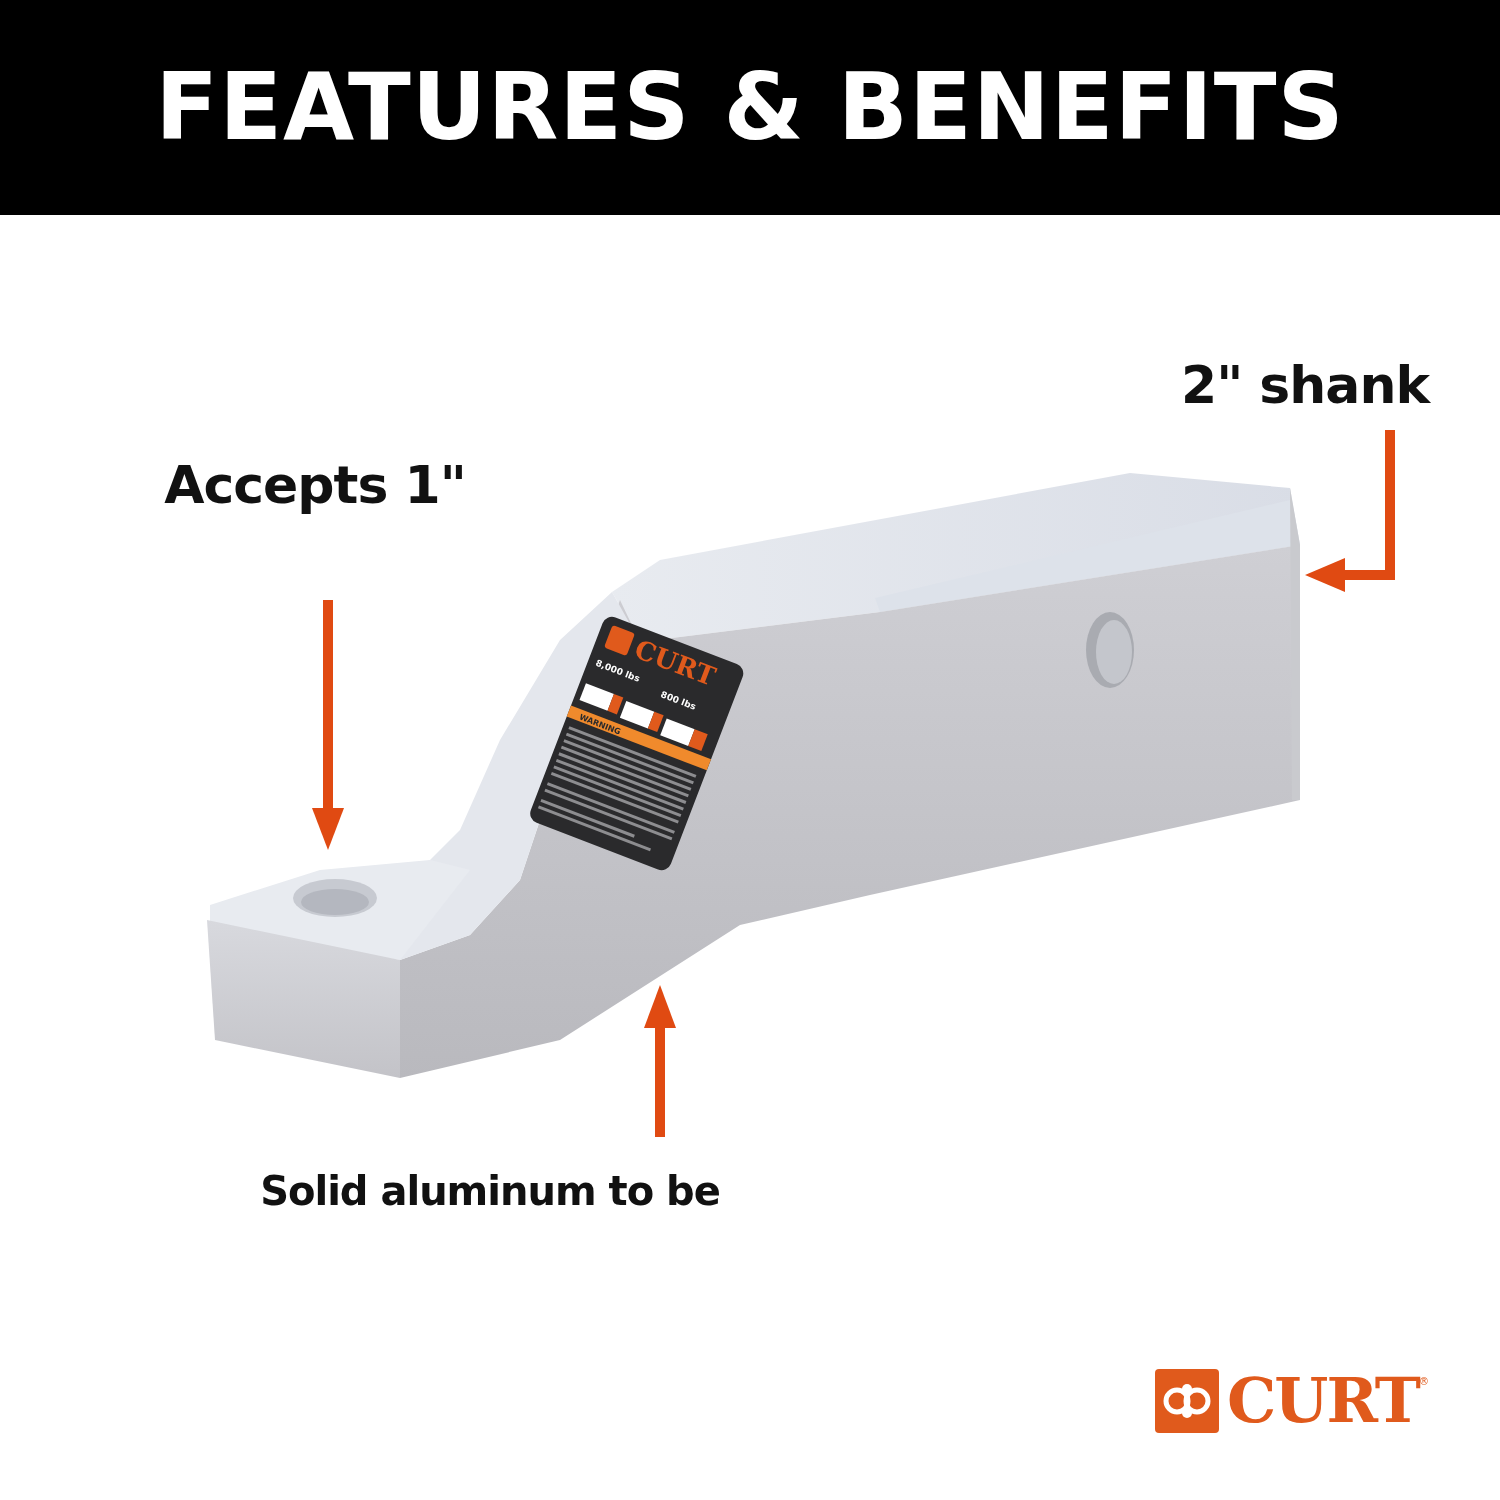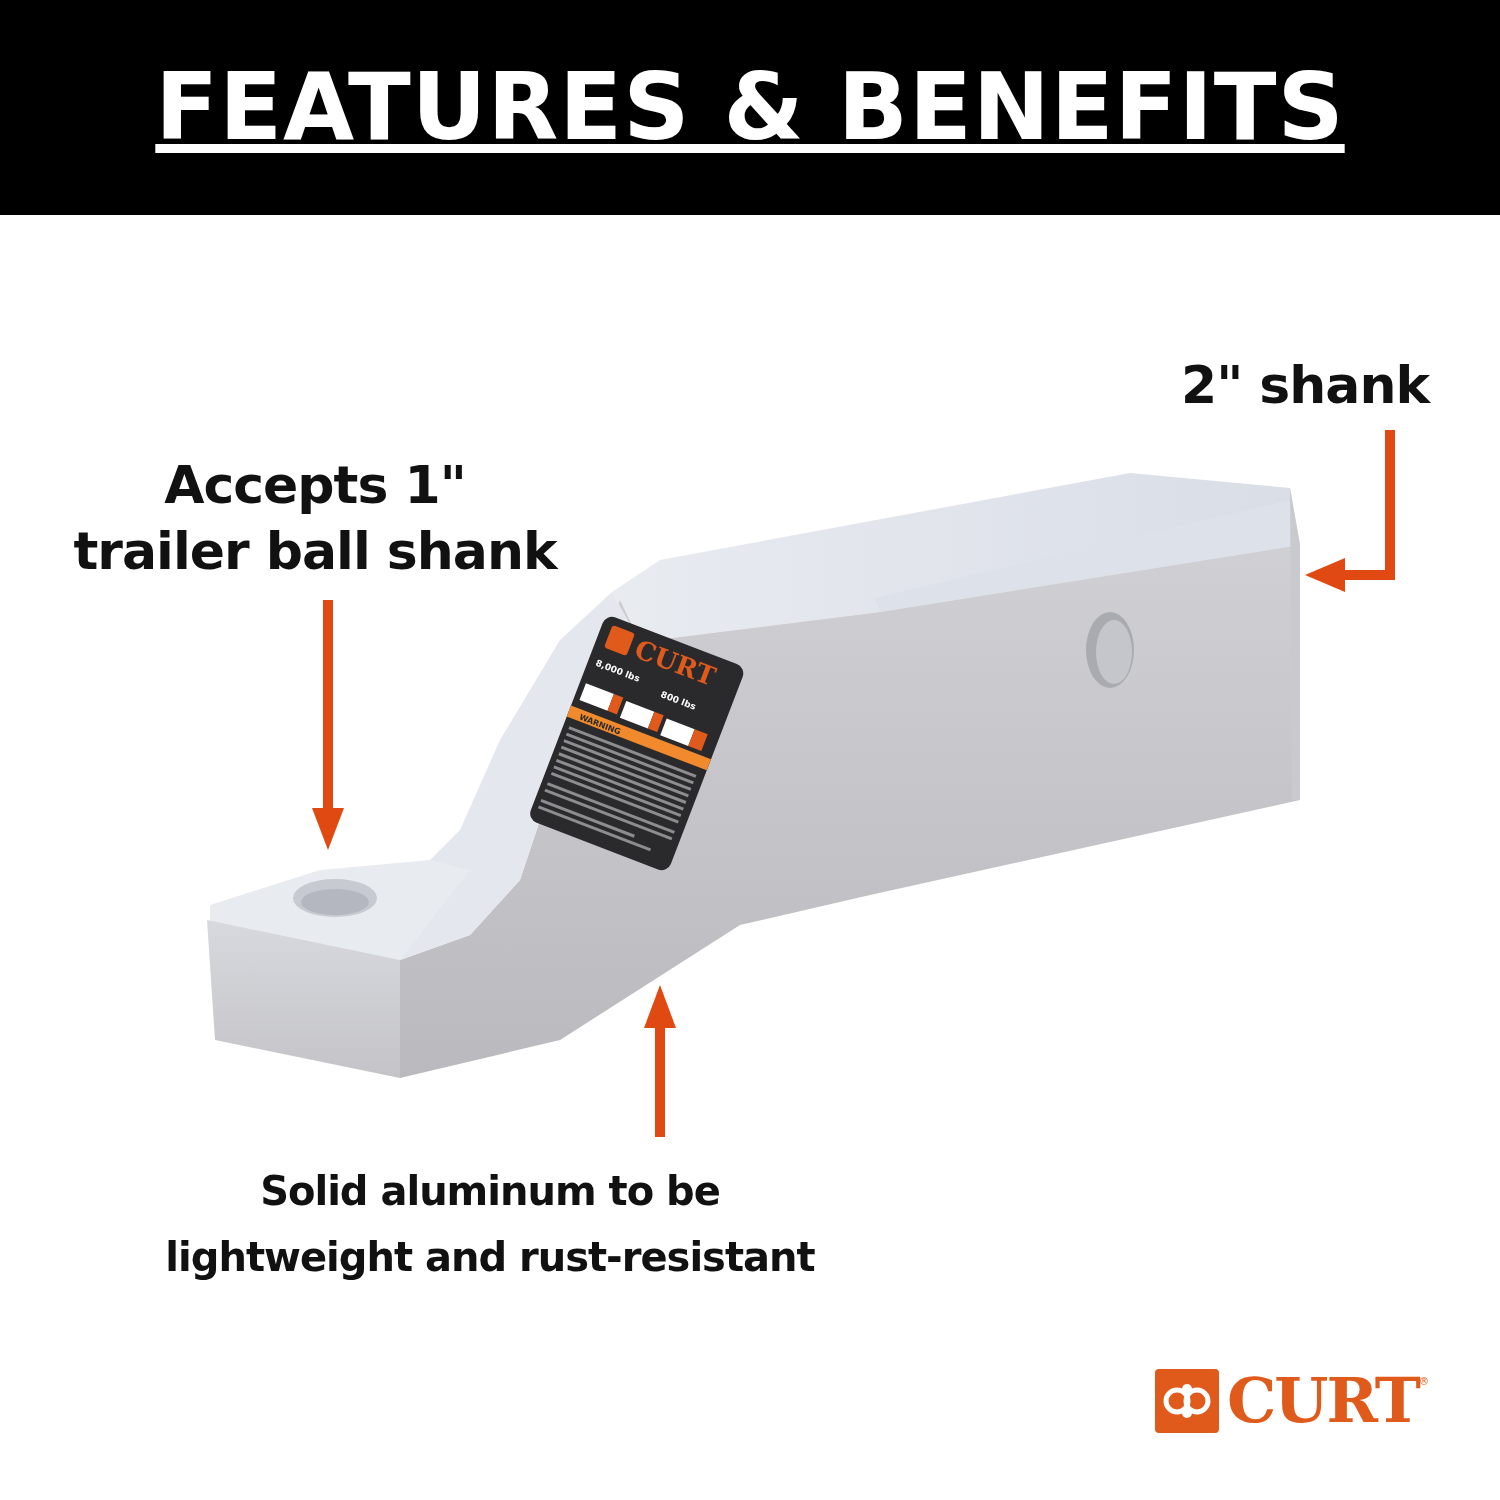--- a/index.html
+++ b/index.html
@@ -1,18 +1,18 @@
 <!DOCTYPE html>
 <html><head>
 <meta charset="utf-8">
 <style>
   html, body { margin: 0; padding: 0; }
   body { width: 1500px; height: 1500px; background: #ffffff; position: relative; overflow: hidden; font-family: "DejaVu Sans", "Liberation Sans", sans-serif; }
   .header { position: absolute; left: 0; top: 0; width: 1500px; height: 215px; background: #000000; display: flex; align-items: center; justify-content: center; }
-  .header-title { color: #ffffff; font-size: 92px; font-weight: bold; letter-spacing: 1px; font-family: "DejaVu Sans", sans-serif; text-decoration: underline; }
+  .header-title { color: #ffffff; font-size: 92px; font-weight: bold; letter-spacing: 1px; font-family: "DejaVu Sans", sans-serif; }
   .callout { position: absolute; color: #111111; font-weight: bold; font-family: "DejaVu Sans", sans-serif; text-align: center; line-height: 66px; letter-spacing: -1px; }
   .callout-shank { left: 1160px; top: 352px; width: 290px; font-size: 52px; }
   .callout-accepts { left: 40px; top: 452px; width: 550px; font-size: 52px; }
   .callout-aluminum { left: 40px; top: 1158px; width: 900px; font-size: 40px; }
   .art { position: absolute; left: 0; top: 0; width: 1500px; height: 1500px; }
   .logo { position: absolute; left: 1155px; top: 1368px; width: 280px; height: 66px; display: flex; align-items: center; }
   .logo-mark { width: 64px; height: 64px; }
   .logo-word { color: #e05a1c; font-family: "DejaVu Serif", serif; font-weight: bold; font-size: 62px; letter-spacing: -2px; margin-left: 8px; line-height: 66px; }
   .logo-reg { color: #e05a1c; font-size: 10px; align-self: flex-start; margin-top: 8px; }
 </style>
@@ -106,26 +106,24 @@
     <polygon points="660,985 644,1028 676,1028"></polygon>
   </g>
 </svg>
 
 <div class="callout callout-shank">
   <div>2" shank</div>
 </div>
 
 <div class="callout callout-accepts">
   <div>Accepts 1"</div>
-  <div>trailer ball shank</div>
 </div>
 
 <div class="callout callout-aluminum">
   <div>Solid aluminum to be</div>
-  <div>lightweight and rust-resistant</div>
 </div>
 
 <div class="logo">
   <svg class="logo-mark" viewBox="0 0 64 64" xmlns="http://www.w3.org/2000/svg">
     <rect x="0" y="0" width="64" height="64" rx="4" fill="#e05a1c"></rect>
     <circle cx="22" cy="32" r="11" fill="none" stroke="#ffffff" stroke-width="5"></circle>
     <circle cx="42" cy="32" r="11" fill="none" stroke="#ffffff" stroke-width="5"></circle>
     <circle cx="32" cy="20" r="5" fill="#ffffff"></circle>
     <circle cx="32" cy="44" r="5" fill="#ffffff"></circle>
   </svg>

